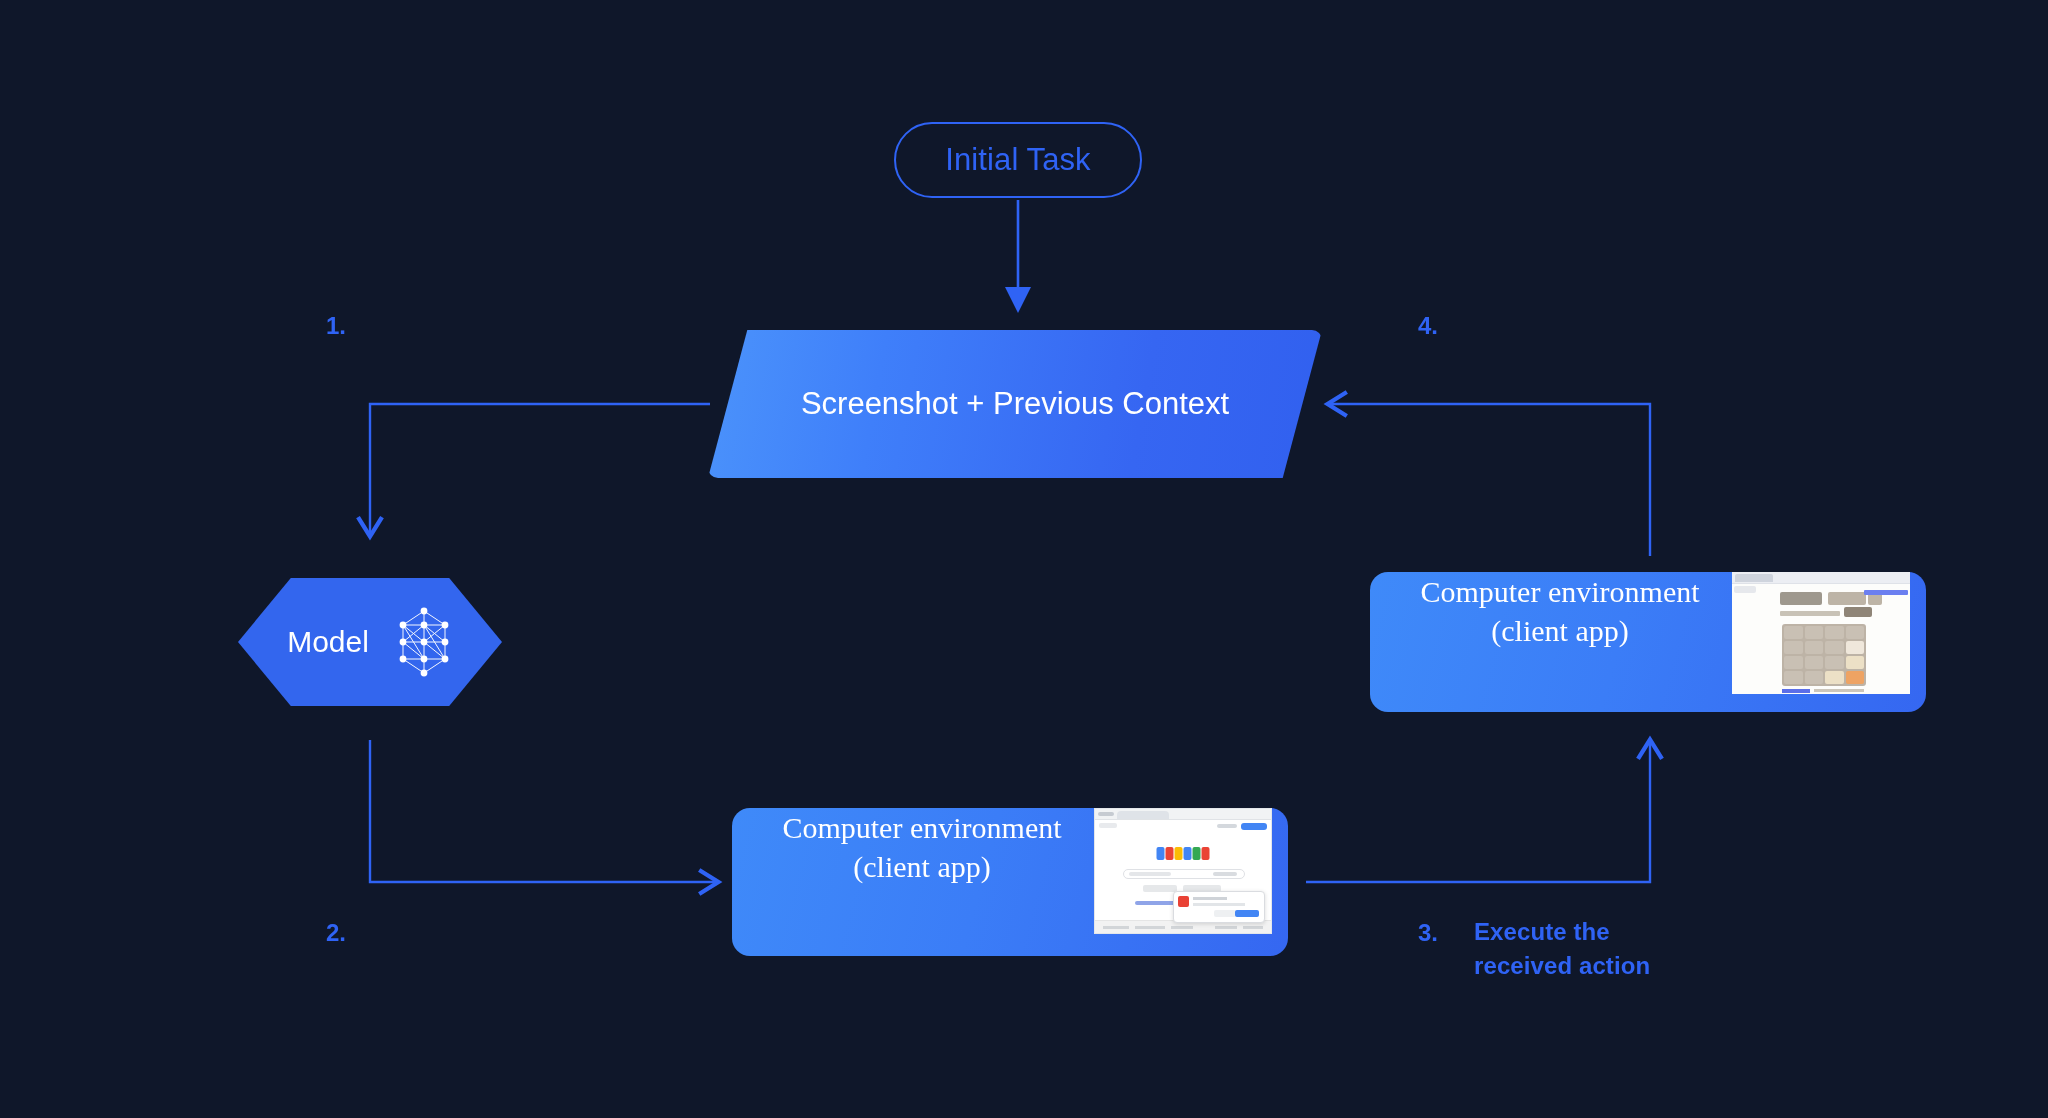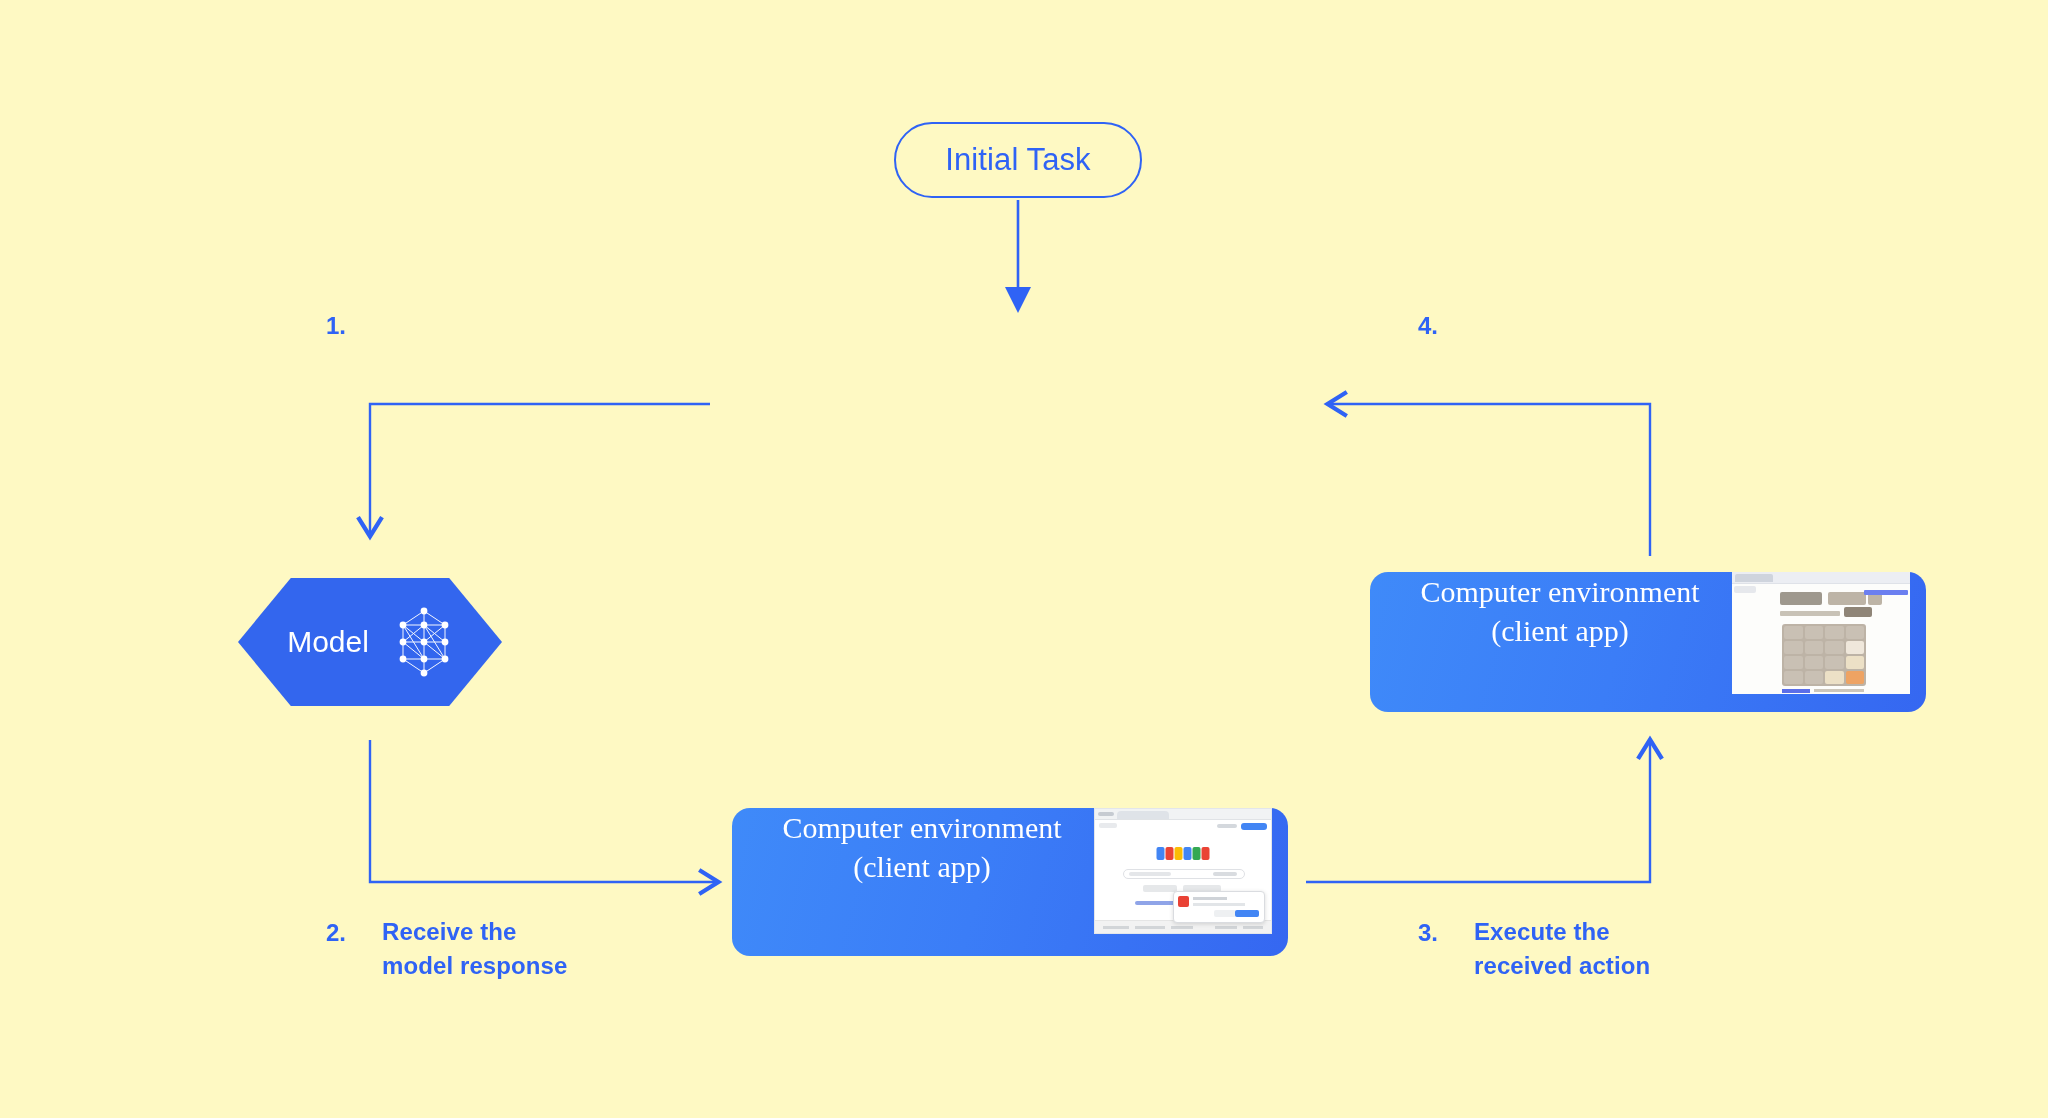--- a/index.html
+++ b/index.html
@@ -3,21 +3,21 @@
 <meta charset="utf-8">
 <title>Computer Use Agent Loop Diagram</title>
 <style>
   * { margin:0; padding:0; box-sizing:border-box; }
   html,body{
     width:2048px; height:1118px;
     background:#000;
     font-family:"Liberation Sans", sans-serif;
     overflow:hidden;
   }
-  #stage{ position:relative; width:2048px; height:1118px; background:#fef9c3; }
+  #stage{ position:relative; width:2048px; height:1118px; background:#0f172a; }
 
   .abs{ position:absolute; }
 
   
   #wires{ position:absolute; left:0; top:0; width:2048px; height:1118px; pointer-events:none; }
 
   
   #initial-task{
     left:894px; top:122px; width:248px; height:76px;
     border:2.5px solid #2f63f5;
@@ -181,20 +181,23 @@
 
     <g>
       <path d="M1650,556 L1650,404 L1330,404" fill="none" stroke="#2f63f5" stroke-width="2.4" marker-end="url(#arrowOpen)"></path>
     </g>
   </svg>
 
   <div class="abs" id="initial-task">
     <span class="txt">Initial Task</span>
   </div>
 
+  <div class="abs" id="ctx-node">
+    <span class="txt">Screenshot + Previous Context</span>
+  </div>
 
   <div class="abs" id="model-node">
     <span class="txt">Model</span>
     <svg id="nn-icon" viewBox="0 0 58 72">
       <g stroke="#ffffff" stroke-width="1" fill="none" opacity="0.95">
         <line x1="29" y1="5" x2="8" y2="19"></line>
         <line x1="29" y1="5" x2="29" y2="19"></line>
         <line x1="29" y1="5" x2="50" y2="19"></line>
         <line x1="8" y1="19" x2="29" y2="19"></line>
           <line x1="8" y1="19" x2="29" y2="36"></line>
@@ -315,22 +318,20 @@
         </div>
       </div>
     </div>
   </div>
 
   <div class="abs step" id="step-1">
     <span class="num">1.</span>
   </div>
   <div class="abs step" id="step-2">
     <span class="num">2.</span>
-    <span class="cap">Receive the
-model response</span>
   </div>
   <div class="abs step" id="step-3">
     <span class="num">3.</span>
     <span class="cap">Execute the
 received action</span>
   </div>
   <div class="abs step" id="step-4">
     <span class="num">4.</span>
   </div>
 

